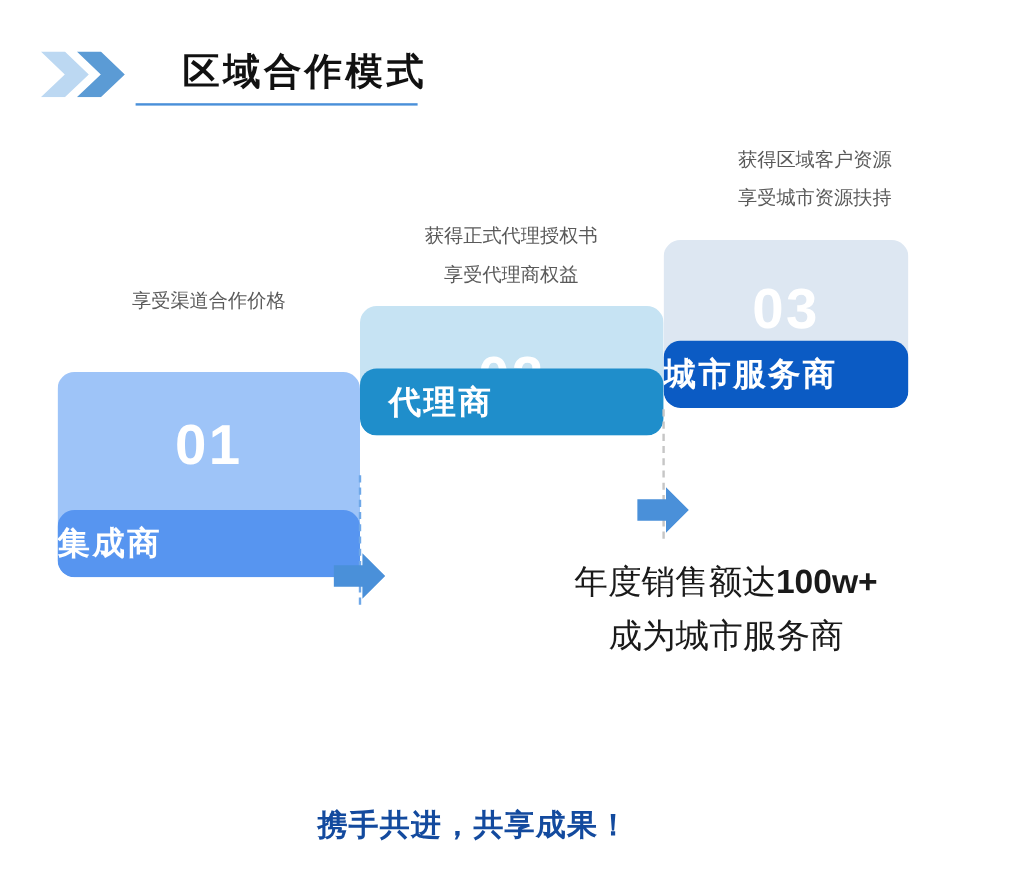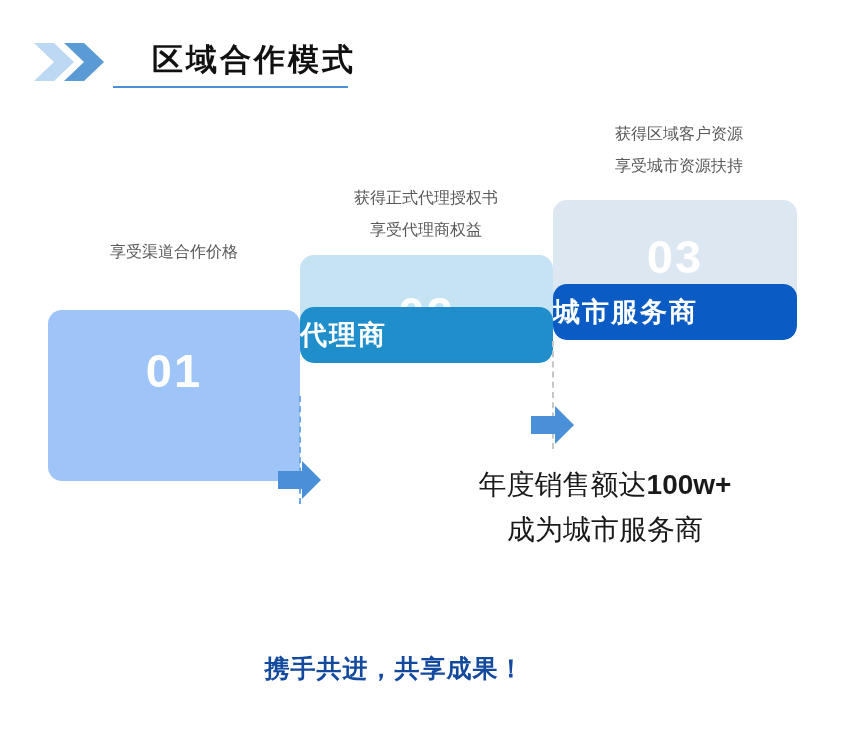--- a/index.html
+++ b/index.html
@@ -99,24 +99,24 @@
   
   #card-01 { left: 48px; top: 310px; width: 252px; height: 171px; }
   #card-01 .numtop { background: #9ec4f8; }
   #card-01 .num { top: 36px; }
   #card-01 .banner { background: #5795f0; height: 56px; line-height: 56px; }
 
   
   #card-02 { left: 300px; top: 255px; width: 253px; height: 108px; }
   #card-02 .numtop { background: #c6e3f3; }
   #card-02 .num { top: 34px; color: #ffffff; }
-  #card-02 .banner { background: #1f8ecb; height: 56px; line-height: 56px; }
-
-  
-  #card-03 { left: 553px; top: 200px; width: 244px; height: 140px; }
+  #card-02 .banner { background: #1f8ecb; height: 56px; line-height: 56px; padding-left: 24px; }
+
+  
+  #card-03 { left: 553px; top: 200px; width: 204px; height: 140px; }
   #card-03 .numtop { background: #dde7f2; }
   #card-03 .num { top: 32px; }
   #card-03 .banner { background: #0b5bc4; height: 56px; line-height: 56px; }
 
   
   .desc {
     position: absolute;
     text-align: center;
     color: #5a5a5a;
     font-size: 16px;
@@ -157,21 +157,21 @@
   }
   .caption span { display: block; white-space: nowrap; }
   .caption b { font-weight: bold; }
   #caption-1 { left: 135px; top: 518px; }
   #caption-2 { left: 435px; top: 462px; }
 
   
   .slogan {
     position: absolute;
     left: 0;
-    top: 652px;
+    top: 671px;
     width: 789px;
     text-align: center;
     font-size: 25px;
     font-weight: bold;
     color: #134a9e;
     letter-spacing: 1px;
   }
 </style>
 </head>
 <body>
@@ -199,20 +199,23 @@
   </div>
 
   <div class="desc" id="desc-03">
     <span>获得区域客户资源</span>
     <span>享受城市资源扶持</span>
   </div>
 
   <div class="card" id="card-01">
     <div class="numtop"></div>
     <div class="num">01</div>
+    <div class="banner">
+      <span>集成商</span>
+    </div>
   </div>
 
   <div class="card" id="card-02">
     <div class="numtop"></div>
     <div class="num">02</div>
     <div class="banner">
       <span>代理商</span>
     </div>
   </div>
 

